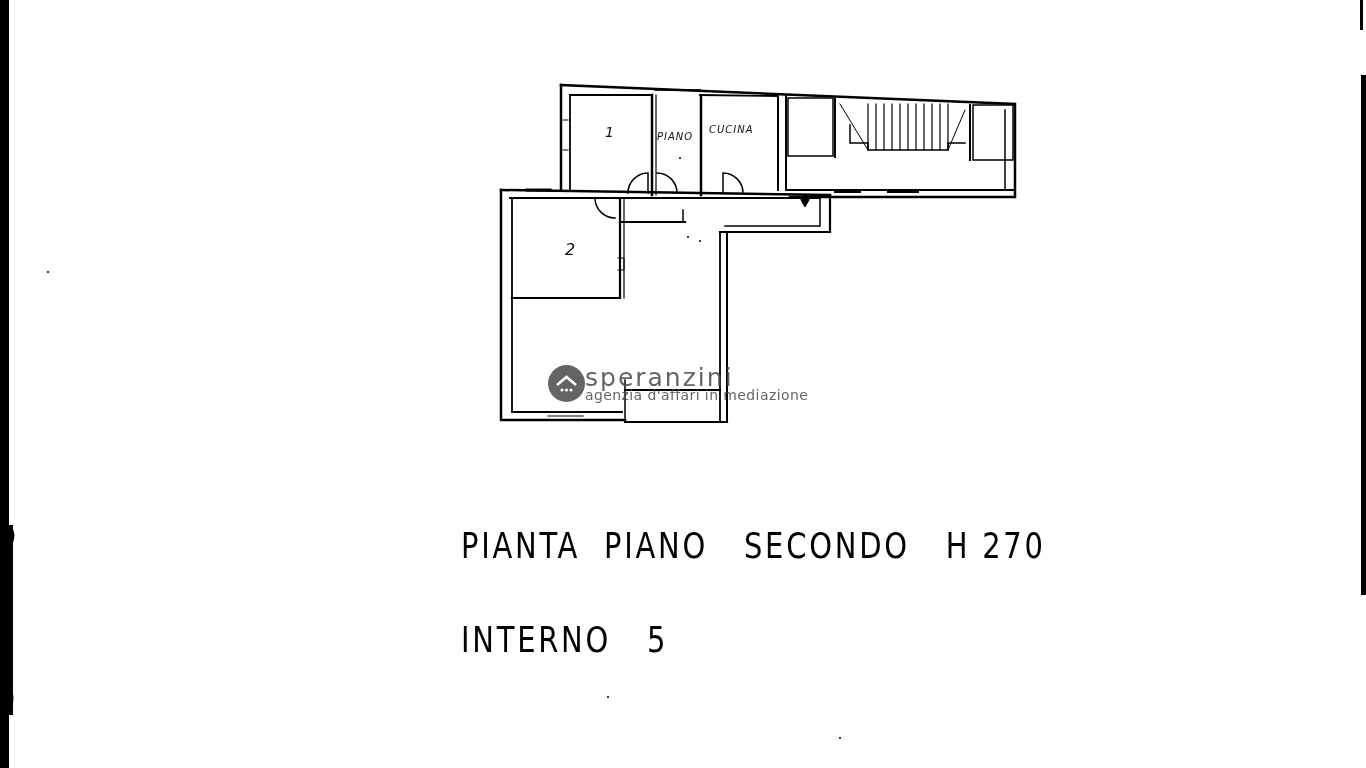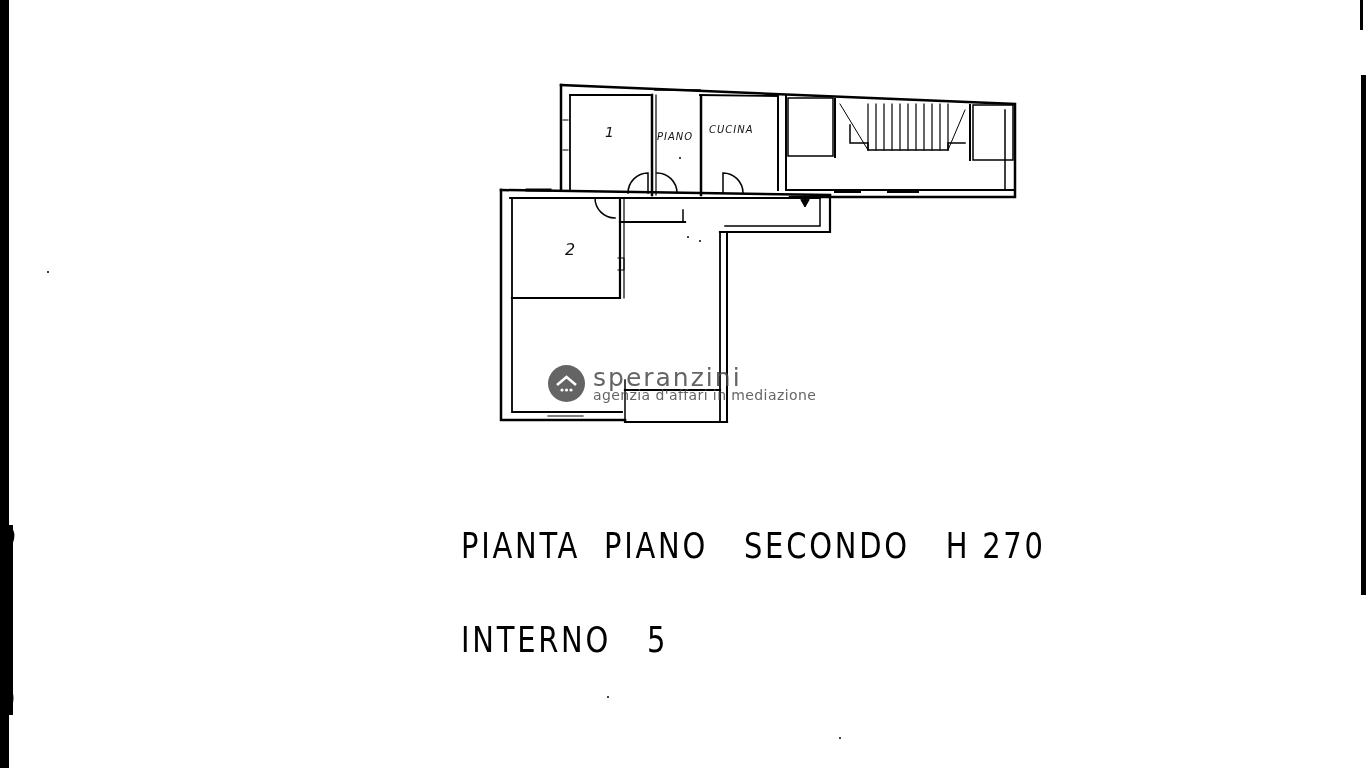--- a/index.html
+++ b/index.html
@@ -28,21 +28,21 @@
       font-family: "DejaVu Sans Condensed", "DejaVu Sans", sans-serif;
       font-size: 35px; letter-spacing: 3px; transform: scaleX(0.92); transform-origin: left;
       white-space: pre;
     }
     .title-line span { display: inline-block; }
     .logo { position: absolute; left: 548px; top: 365px; display: flex; align-items: center; }
     .logo-mark {
       width: 37px; height: 37px; border-radius: 50%; background: #4a4a4a;
       position: relative; opacity: 0.85;
     }
-    .logo-text { margin-left: 8px; opacity: 0.85; }
+    .logo-text { opacity: 0.85; }
     .logo-name {
       font-family: "DejaVu Sans", sans-serif; font-size: 25px; line-height: 22px;
       color: #4a4a4a; letter-spacing: 2px;
     }
     .logo-tag {
       font-family: "DejaVu Sans", sans-serif; font-size: 14px; line-height: 12px;
       color: #4a4a4a; letter-spacing: 0.4px;
     }
   </style>
 </head>

